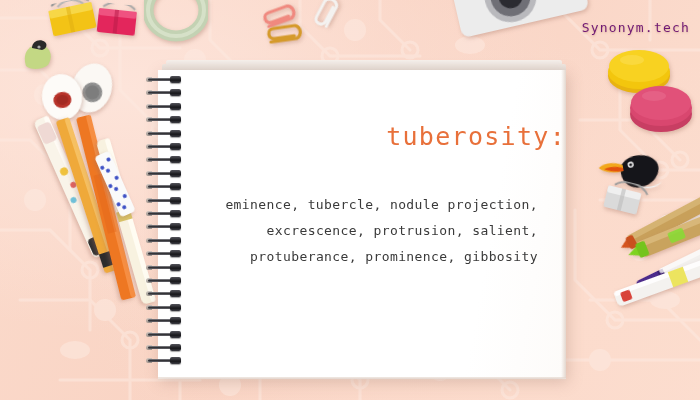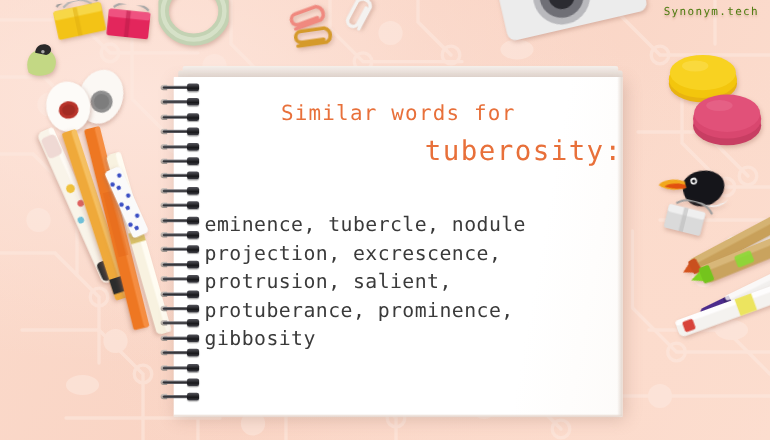--- a/index.html
+++ b/index.html
@@ -46,26 +46,26 @@
     box-shadow:0 1px 1px rgba(0,0,0,.35);}
   .coil .tail{left:0px;top:1px;width:6px;height:5px;
     background:linear-gradient(#c9c2bd,#8b857f);border-radius:3px 0 0 3px;opacity:.85;}
 
   
   .content{position:absolute;left:0;top:0;width:408px;height:308px;}
   .title-sm{position:absolute;left:0;top:22px;width:408px;text-align:center;
     font-size:19px;letter-spacing:1.1px;color:#e8703a;}
   .title-lg{position:absolute;left:0;top:52px;width:408px;text-align:right;
     font-size:25px;letter-spacing:1.3px;color:#e8703a;}
-  .synonyms{position:absolute;left:28px;top:122px;width:352px;text-align:left;
-    font-size:18px;line-height:26px;letter-spacing:.4px;color:#3a3a3a;}
-
-  
-  .brand{position:absolute;right:10px;top:6px;font-size:10px;letter-spacing:1.2px;
-    color:#4d7c0f;text-shadow:0 1px 2px rgba(180,120,100,.45);}
+  .synonyms{position:absolute;left:28px;top:122px;width:352px;text-align:right;
+    font-size:13px;line-height:26px;letter-spacing:.4px;color:#3a3a3a;}
+
+  
+  .brand{position:absolute;right:10px;top:20px;font-size:13px;letter-spacing:1.2px;
+    color:#701a75;text-shadow:0 1px 2px rgba(180,120,100,.45);}
 
   
   .obj{position:absolute;}
   .sh{filter:drop-shadow(1px 2px 2px rgba(160,110,95,.38));}
 
   
   .stick{position:absolute;border-radius:3px;transform-origin:50% 50%;}
 </style>
 </head>
 <body>
@@ -365,21 +365,20 @@
   </div>
 
   <div class="notepad">
     <div class="pad-back2"></div>
     <div class="pad-back"></div>
 
     <div class="page">
       <div class="page-edge"></div>
 
       <div class="content">
-        <div class="title-sm">Similar words for</div>
         <div class="title-lg">tuberosity:</div>
         <div class="synonyms">eminence, tubercle, nodule projection, excrescence, protrusion, salient, protuberance, prominence, gibbosity</div>
       </div>
     </div>
     <div class="page-bottom"></div>
 
     <div class="spiral">
         <div class="coil" style="top: 0px;">
           <i class="tail"></i>
           <i class="bar"></i>

